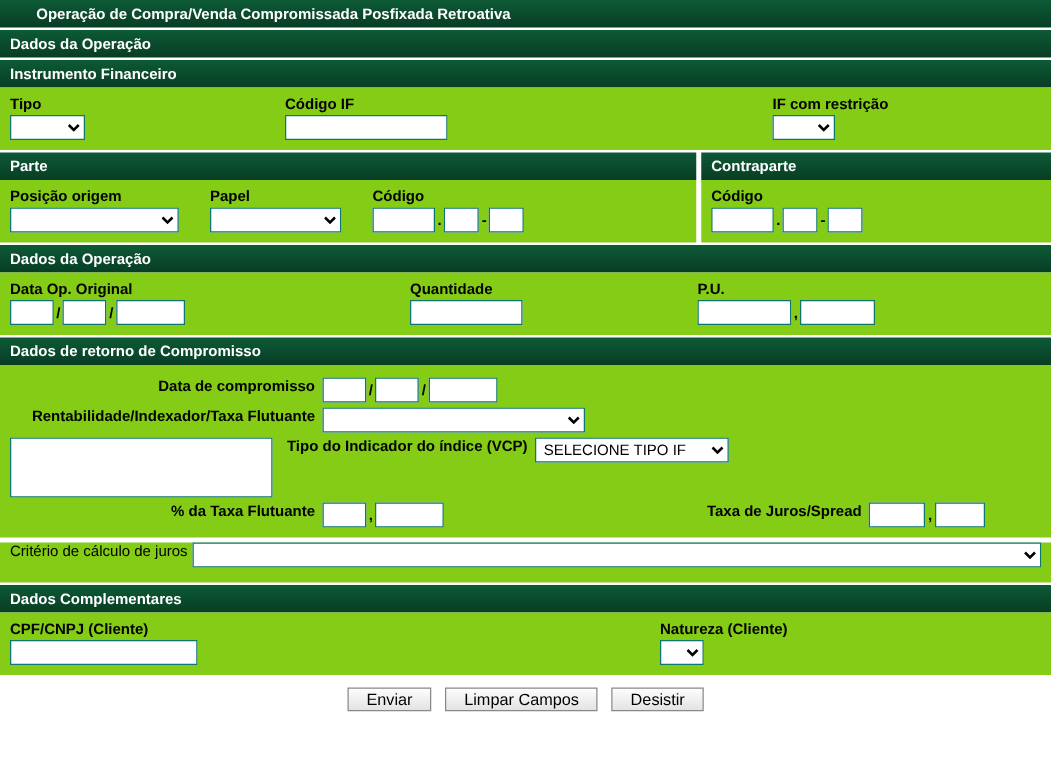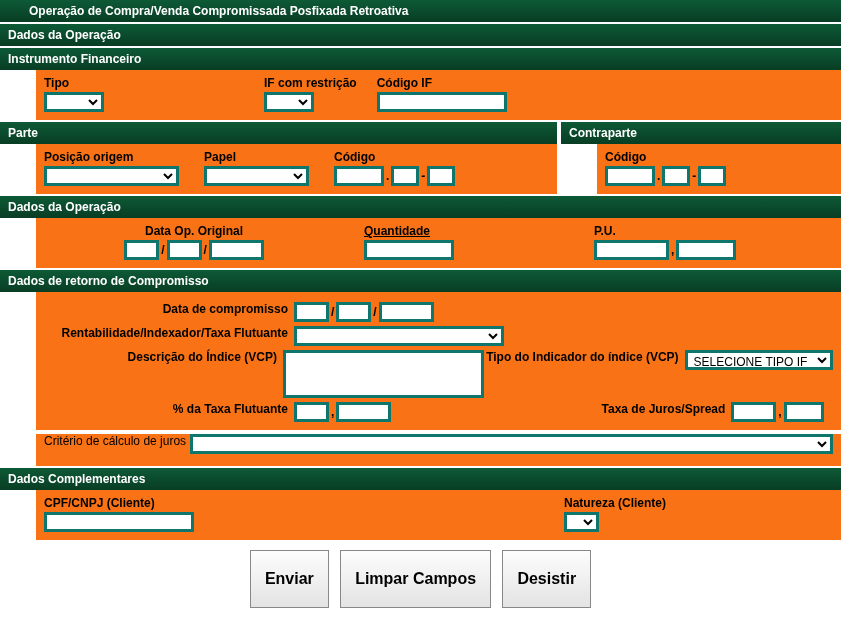--- a/index.html
+++ b/index.html
@@ -20,28 +20,27 @@
     padding: 4px 8px;
     font-size: 12px;
     margin-top: 2px;
   }
   .header-bar.main {
     margin-top: 0;
     padding-left: 29px;
   }
   .section-body {
     padding: 6px 8px 8px 8px;
-    background: #f97316;
-    margin-left: 36px;
+    background: #84cc16;
   }
   .row { display: flex; flex-wrap: wrap; }
   .field { display: flex; flex-direction: column; margin-right: 20px; }
   .field label { font-weight: bold; font-size: 12px; margin-bottom: 2px; }
   select, input[type="text"], textarea {
-    border: 3px solid #0f766e;
+    border: 1px solid #0f766e;
     background: #fff;
     font-size: 12px;
     padding: 1px 2px;
     height: 20px;
   }
   textarea { height: auto; resize: none; }
   .hgroup { display: flex; align-items: center; }
   .hgroup span.sep { margin: 0 2px; font-weight: bold; }
   .two-col { display: flex; }
   .col-parte { flex: 1; }
@@ -52,23 +51,23 @@
     text-align: right;
     font-weight: bold;
     padding-right: 6px;
     font-size: 12px;
   }
   .button-bar {
     text-align: center;
     padding: 10px 0;
   }
   .button-bar button {
-    font-size: 16px;
-    font-weight: bold;
-    padding: 19px 14px;
+    font-size: 13px;
+    font-weight: normal;
+    padding: 1px 14px;
     margin: 0 4px;
     border: 1px solid #888;
     background: linear-gradient(to bottom, #fdfdfd, #e3e3e3);
     cursor: pointer;
   }
 </style>
 </head>
 <body>
 
 <div class="container">
@@ -77,27 +76,27 @@
 
   <div class="header-bar">Dados da Operação</div>
 
   <div class="header-bar">Instrumento Financeiro</div>
   <div class="section-body">
     <div class="row">
       <div class="field" style="width:200px;">
         <label>Tipo</label>
         <select style="width:60px;"></select>
       </div>
+      <div class="field" style="width:370px;">
+        <label>Código IF</label>
+        <input type="text" style="width: 130px;">
+      </div>
       <div class="field">
         <label>IF com restrição</label>
         <select style="width:50px;"></select>
-      </div>
-      <div class="field" style="width:370px;">
-        <label>Código IF</label>
-        <input type="text" style="width: 130px;">
       </div>
     </div>
   </div>
 
   <div class="two-col">
     <div class="col-parte">
       <div class="header-bar">Parte</div>
       <div class="section-body">
         <div class="row">
           <div class="field" style="width:140px;">
@@ -134,31 +133,31 @@
             <input type="text" style="width: 28px;">
           </div>
         </div>
       </div>
     </div>
   </div>
 
   <div class="header-bar">Dados da Operação</div>
   <div class="section-body">
     <div class="row">
-      <div class="field" style="width:300px;align-items:center;">
+      <div class="field" style="width:300px;">
         <label>Data Op. Original</label>
         <div class="hgroup">
           <input type="text" style="width: 35px;">
           <span class="sep">/</span>
           <input type="text" style="width: 35px;">
           <span class="sep">/</span>
           <input type="text" style="width: 55px;">
         </div>
       </div>
-      <div class="field" style="width:210px;text-decoration:underline;">
+      <div class="field" style="width:210px;">
         <label>Quantidade</label>
         <input type="text" style="width: 90px;">
       </div>
       <div class="field">
         <label>P.U.</label>
         <div class="hgroup">
           <input type="text" style="width: 75px;">
           <span class="sep">,</span>
           <input type="text" style="width: 60px;">
         </div>
@@ -176,21 +175,20 @@
         <input type="text" style="width: 35px;">
         <span class="sep">/</span>
         <input type="text" style="width: 55px;">
       </div>
     </div>
     <div class="form-row">
       <div class="label-right">Rentabilidade/Indexador/Taxa Flutuante</div>
       <select style="width:210px;"></select>
     </div>
     <div class="form-row" style="align-items:flex-start;">
-      <div class="label-right">Descrição do Índice (VCP)</div>
       <textarea style="width: 210px; height: 48px;"></textarea>
       <div class="label-right" style="width:210px;">Tipo do Indicador do índice (VCP)</div>
       <select style="width:155px;">
         <option>SELECIONE TIPO IF</option>
       </select>
     </div>
     <div class="form-row">
       <div class="label-right">% da Taxa Flutuante</div>
       <div class="hgroup">
         <input type="text" style="width: 35px;">

